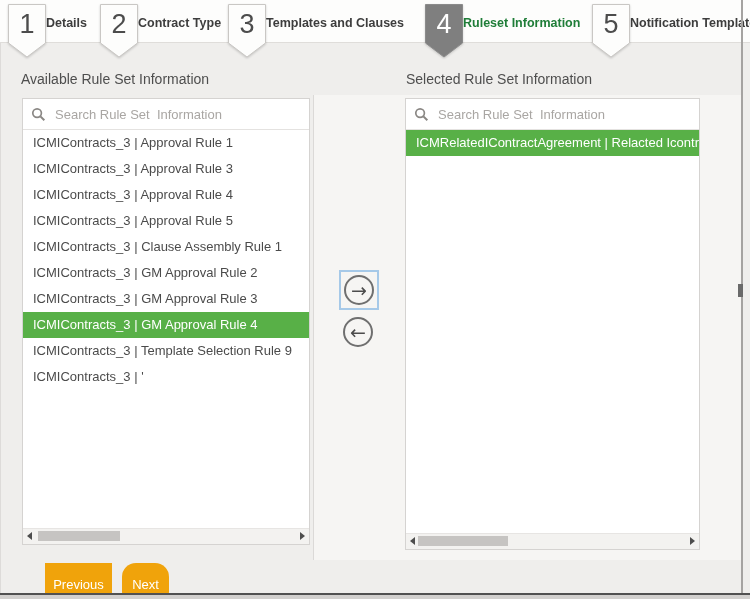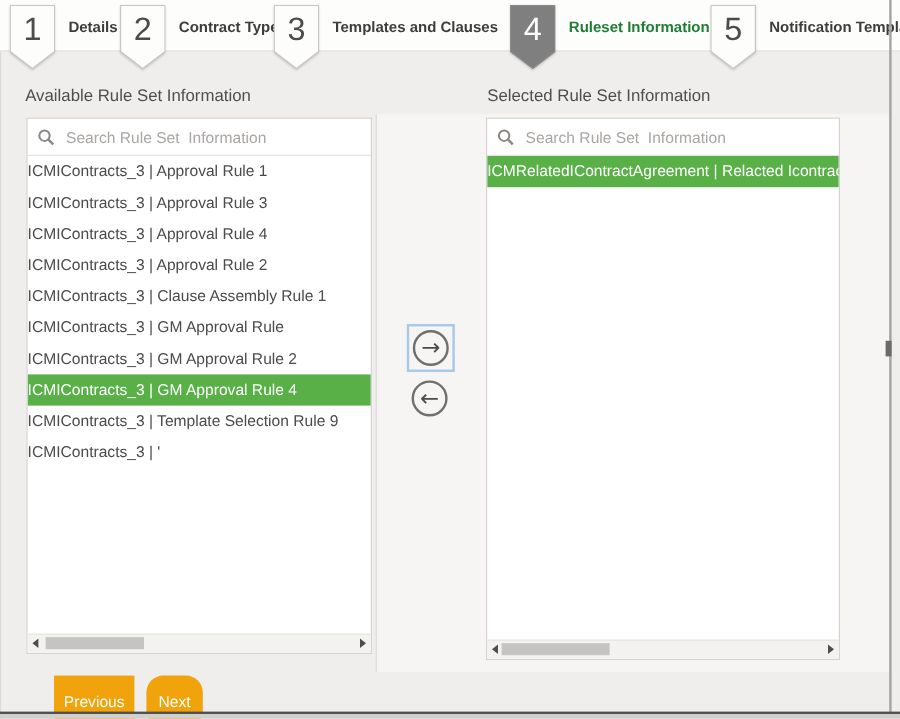--- a/index.html
+++ b/index.html
@@ -18,21 +18,21 @@
   .step-shape { position:relative; width:38px; height:54px;
     filter:drop-shadow(0 1px 1px rgba(0,0,0,0.18)); }
   .step-shape svg { display:block; }
   .step-num {
     position:absolute; left:0; top:1px; width:38px; height:38px;
     text-align:center; line-height:38px;
     font-size:27px; font-weight:300; color:#4c4c4c;
   }
   .step.active .step-num { color:#ffffff; }
   .step-label {
-    margin-left:11px; margin-top:12px;
+    margin-top:12px;
     font-size:12.5px; font-weight:bold; color:#3d3d3d; white-space:nowrap;
   }
   .step.active .step-label { color:#1f7d38; }
 
   
   .col-heading {
     position:absolute; top:71px; font-size:14px; color:#4e4e4e;
   }
   #heading-available { left:21px; }
   #heading-selected  { left:406px; }
@@ -58,21 +58,21 @@
   .search-icon { width:15px; height:15px; flex:none; }
   .search-input {
     border:none; outline:none; flex:1; min-width:0;
     font-size:13px; color:#555; background:transparent;
     font-family:"Liberation Sans", sans-serif;
   }
   .search-input::placeholder { color:#a9a6a3; opacity:1; }
 
   .list { flex:1; overflow:hidden; }
   .list-item {
-    height:26px; line-height:26px; 
+    height:26px; line-height:26px; padding-left:10px;
     font-size:13px; color:#4b4b4b; white-space:nowrap; overflow:hidden;
     cursor:default;
   }
   .list-item.selected { background:#58b047; color:#ffffff; }
 
   
   .hscroll {
     height:15px; min-height:15px; background:#f3f2f0;
     border-top:1px solid #e7e5e3; position:relative;
   }
@@ -187,24 +187,24 @@
     <svg class="search-icon" viewBox="0 0 16 16">
       <circle cx="6.5" cy="6.5" r="4.6" fill="none" stroke="#8a8784" stroke-width="1.8"></circle>
       <line x1="10" y1="10" x2="14.2" y2="14.2" stroke="#8a8784" stroke-width="2.2"></line>
     </svg>
     <input class="search-input" placeholder="Search Rule Set  Information" style="">
   </div>
   <div class="list" id="list-available">
       <div class="list-item">ICMIContracts_3 | Approval Rule 1</div>
       <div class="list-item">ICMIContracts_3 | Approval Rule 3</div>
       <div class="list-item">ICMIContracts_3 | Approval Rule 4</div>
-      <div class="list-item">ICMIContracts_3 | Approval Rule 2</div>
+      <div class="list-item">ICMIContracts_3 | Approval Rule 5</div>
       <div class="list-item">ICMIContracts_3 | Clause Assembly Rule 1</div>
-      <div class="list-item">ICMIContracts_3 | GM Approval Rule</div>
       <div class="list-item">ICMIContracts_3 | GM Approval Rule 2</div>
+      <div class="list-item">ICMIContracts_3 | GM Approval Rule 3</div>
       <div class="list-item selected">ICMIContracts_3 | GM Approval Rule 4</div>
       <div class="list-item">ICMIContracts_3 | Template Selection Rule 9</div>
       <div class="list-item">ICMIContracts_3 | '</div>
     </div>
   <div class="hscroll">
     <span class="hs-arrow left">
         <span class="tri-left"></span>
       </span>
     <span class="hs-thumb"></span>
     <span class="hs-arrow right">

